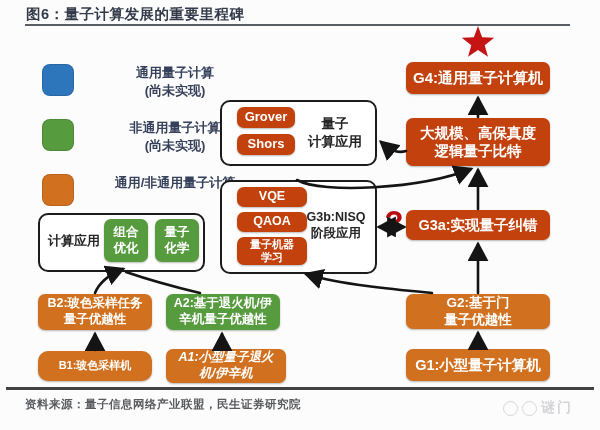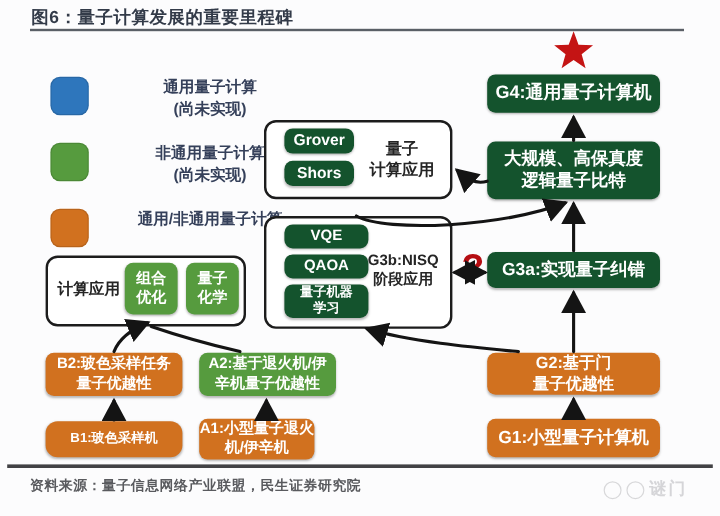--- a/index.html
+++ b/index.html
@@ -29,21 +29,21 @@
   .sw-blue{background:#2e76bc;} .sw-green{background:#569b3e;} .sw-orange{background:#d1711f;}
   .legend-text{width:182px; text-align:center; font-weight:bold; color:#35405a; font-size:13px; line-height:1.35;}
   .legend-text .status{display:block;}
   .status-red{color:#e02424;margin-top:43px;}
   
   .node{
     position:absolute; display:flex; flex-direction:column; align-items:center; justify-content:center;
     color:#fff; font-weight:bold; text-align:center; border-radius:7px; line-height:1.25;
     box-shadow:0 1px 2px rgba(0,0,0,.28);
   }
-  .blue{background:#14532d;} .green{background:#569b3e;} .orange{background:#d1711f;}
+  .blue{background:#c2410c;} .green{background:#569b3e;} .orange{background:#d1711f;}
   .container-box{position:absolute; background:#fff; border:2.5px solid #1c1c1c; border-radius:10px;}
   .inner-label{
     position:absolute; text-align:center; font-weight:bold; color:#252525; line-height:1.3;
   }
   .inner-label span{display:block;}
   .qmark{
     position:absolute; left:383px; top:205px; width:22px; text-align:center;
     font-size:31px; font-weight:bold; color:#b50d12;
   }
   .arrows{position:absolute; left:0; top:0; pointer-events:none;}
@@ -142,21 +142,21 @@
     <span>量子优越性</span>
   </div>
   <div class="node orange" style="left:38px; top:351px; width:114px; height:30px; font-size:11px;border-radius:10px;">
     <span>B1:玻色采样机</span>
   </div>
 
   <div class="node green" style="left:166px; top:294px; width:114px; height:36px; font-size:12.5px;">
     <span>A2:基于退火机/伊</span>
     <span>辛机量子优越性</span>
   </div>
-  <div class="node orange" style="left:166px; top:349px; width:96px; height:34px; font-size:12.5px;">
+  <div class="node orange" style="left:166px; top:349px; width:120px; height:34px; font-size:12.5px;font-style:italic;">
     <span>A1:小型量子退火</span>
     <span>机/伊辛机</span>
   </div>
 
   <div class="qmark">?</div>
 
   <svg class="arrows" width="600" height="430" viewBox="0 0 600 430">
     <defs>
       <marker id="ah" markerWidth="9" markerHeight="9" refX="6.5" refY="4" orient="auto">
         <path d="M0,0 L7.5,4 L0,8 Z" fill="#141414"></path>

